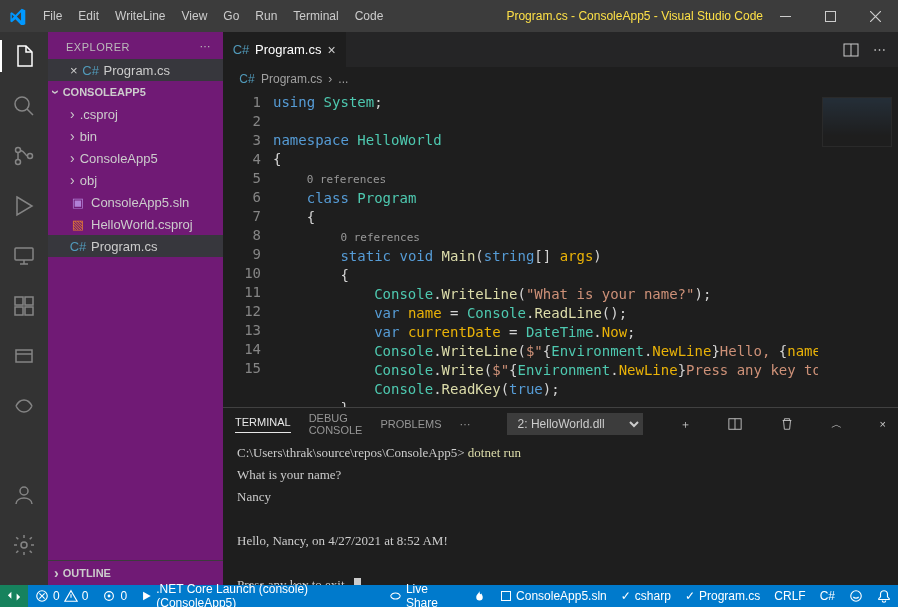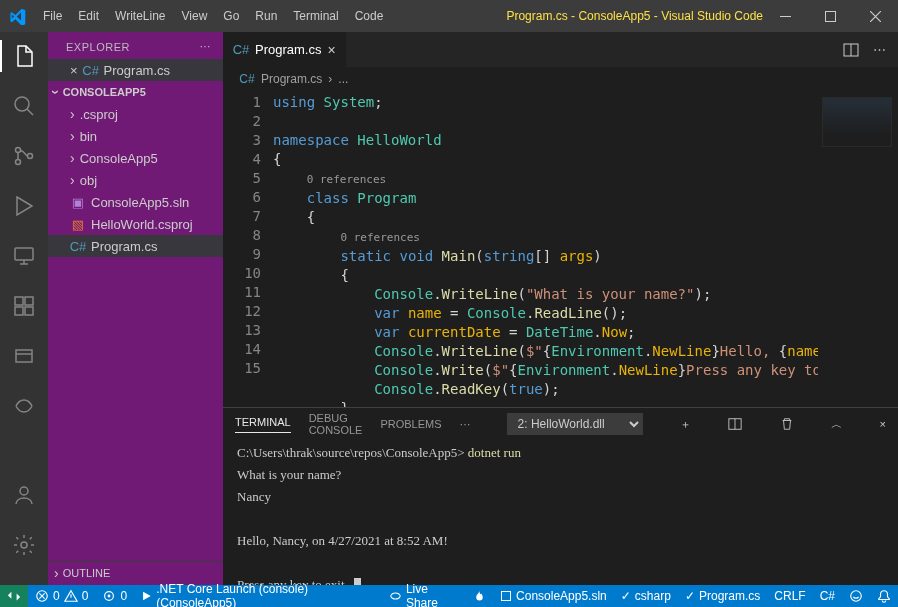--- a/index.html
+++ b/index.html
@@ -19,21 +19,21 @@
 .activitybar .ab-icon { width:48px; height:32px; display:flex; align-items:center; justify-content:center; color:#858585; }
 .activitybar .ab-icon.active { color:#fff; border-left:2px solid #fff; }
 .activitybar .spacer { flex:1; }
 
 .sidebar { width: 175px; background: #701a75; display:flex; flex-direction:column; font-size:12px; }
 .sidebar .hdr { display:flex; align-items:center; justify-content:space-between; padding: 8px 12px 6px 18px; color:#bbb; font-size:11px; letter-spacing:0.5px; }
 .sidebar .sect { display:flex; align-items:center; padding:3px 6px; color:#ccc; font-weight:600; font-size:11px; gap:4px; }
 .sidebar .item { display:flex; align-items:center; padding:3px 6px 3px 22px; gap:5px; color:#ccc; font-size:13px; }
 .sidebar .item.sel { background:#37373d; }
 .sidebar .bottom { margin-top:auto; }
-.sidebar .outline { border-top:1px solid #3c3c3c; padding:4px 6px; font-size:11px; font-weight:400; display:flex; align-items:center; gap:4px;}
+.sidebar .outline { border-top:1px solid #3c3c3c; padding:4px 6px; font-size:11px; font-weight:700; display:flex; align-items:center; gap:4px;}
 .chev::before { content:"›"; display:inline-block; font-size:14px; color:#ccc; }
 .chev.down::before { transform: rotate(90deg); }
 
 .editorgroup { flex:1; display:flex; flex-direction:column; background:#1e1e1e; min-width:0; }
 .tabs { display:flex; background:#252526; height:35px; align-items:stretch; }
 .tab { display:flex; align-items:center; gap:6px; padding:0 10px; background:#1e1e1e; color:#fff; font-size:13px; border-right:1px solid #252526; }
 .tab .close { font-size:14px; color:#ccc; }
 .tabs .tabspacer { flex:1; }
 .tabs .tabactions { display:flex; align-items:center; gap:14px; padding-right:12px; color:#ccc; }
 

